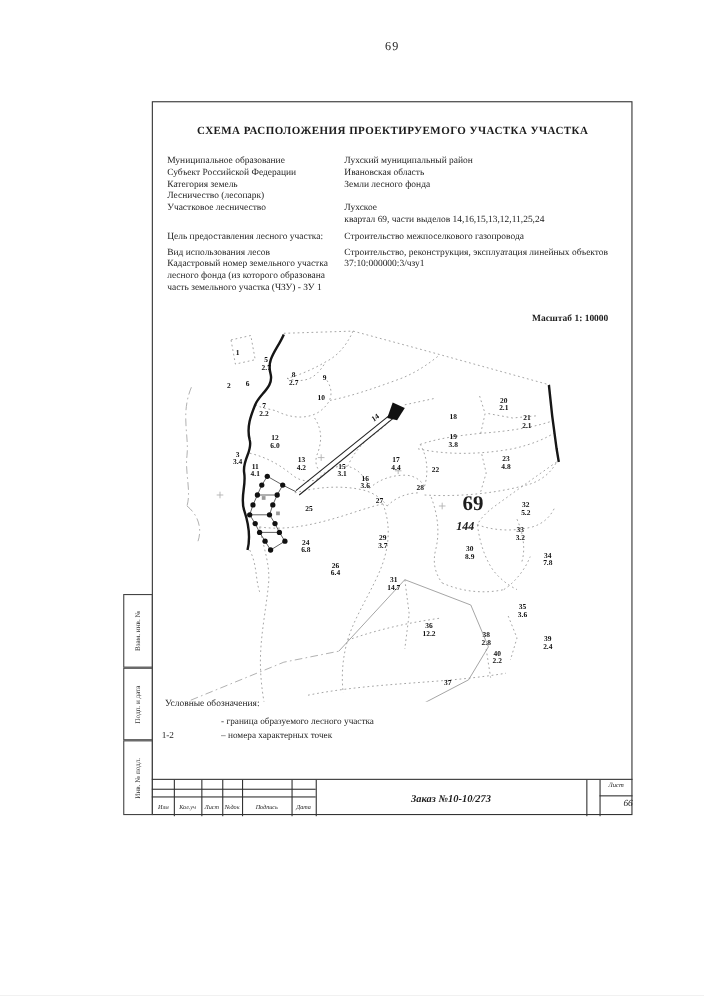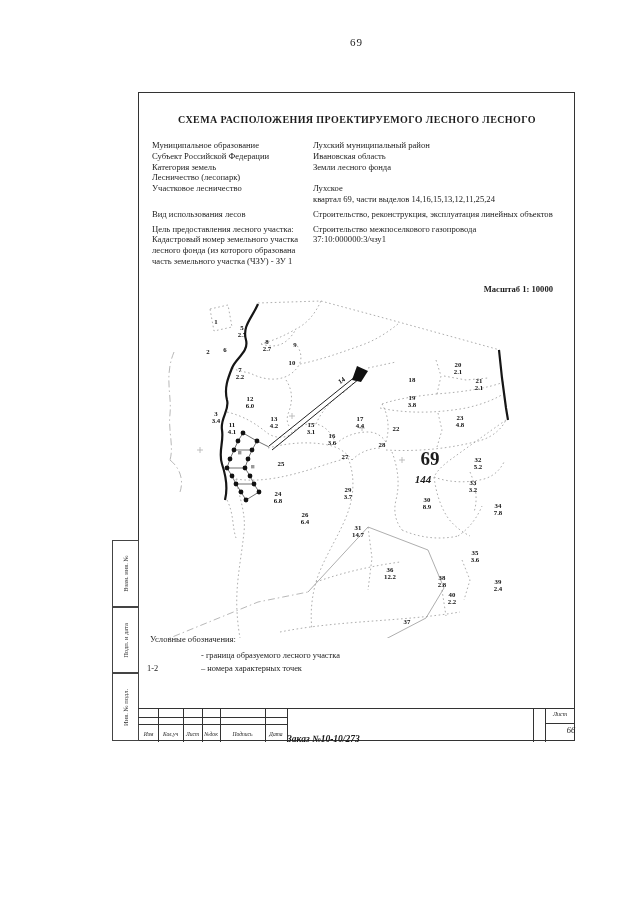--- a/index.html
+++ b/index.html
@@ -36,21 +36,21 @@
   .legend-item{left:147px;font-size:8.4px;display:flex;align-items:center;}
   .legend-sym{width:31px;flex:none;}
   .legend-line{width:29px;height:2.6px;background:#111;}
   .legend-text{margin-left:23px;}
   
   .tblock{left:138px;top:708px;width:437px;height:33px;border-top:1.1px solid #333;box-sizing:border-box;}
   .vline{position:absolute;top:0;width:1px;height:33px;background:#333;}
   .hline{position:absolute;height:1px;background:#333;}
   .tb-col{position:absolute;top:16px;height:17px;text-align:center;font-size:5.6px;
           font-style:italic;display:flex;align-items:center;justify-content:center;}
-  .order{left:149px;top:25px;width:246px;font-size:9.5px;font-style:italic;font-weight:bold;}
+  .order{left:149px;top:13px;width:246px;text-align:center;font-size:9.5px;font-style:italic;font-weight:bold;}
   .sheet-hd{left:407px;top:2px;width:30px;text-align:center;font-size:6px;font-style:italic;}
   .sheet-no{left:407px;top:16px;width:52px;text-align:center;font-size:8.5px;font-style:italic;}
 </style>
 </head>
 <body>
 
 <div class="sheet">
 
   <div class="abs pagenum">69</div>
 
@@ -59,21 +59,21 @@
   <div class="abs sidebox" style="top:540px;height:67px;">
     <span>Взам. инв. №</span>
     </div>
   <div class="abs sidebox" style="top:607px;height:66px;">
     <span>Подп. и дата</span>
     </div>
   <div class="abs sidebox" style="top:673px;height:68px;">
     <span>Инв. № подл.</span>
     </div>
 
-  <div class="abs doc-title">СХЕМА РАСПОЛОЖЕНИЯ ПРОЕКТИРУЕМОГО ЛЕСНОГО ЛЕСНОГО</div>
+  <div class="abs doc-title">СХЕМА РАСПОЛОЖЕНИЯ ПРОЕКТИРУЕМОГО УЧАСТКА УЧАСТКА</div>
 
   <div class="abs info">
 
       <div class="info-row">
         <div class="info-label">Муниципальное образование</div>
         <div class="info-value">Лухский муниципальный район</div>
       </div>
 
       <div class="info-row">
         <div class="info-label">Субъект Российской Федерации</div>
@@ -89,27 +89,27 @@
         <div class="info-label">Лесничество (лесопарк)</div>
       </div>
 
       <div class="info-row">
         <div class="info-label">Участковое лесничество</div>
         <div class="info-value">Лухское
 квартал 69,  части выделов 14,16,15,13,12,11,25,24</div>
       </div>
 
       <div class="info-row gap">
+        <div class="info-label">Цель предоставления лесного участка:</div>
+        <div class="info-value">Строительство межпоселкового газопровода</div>
+      </div>
+
+      <div class="info-row gap">
         <div class="info-label">Вид использования лесов</div>
         <div class="info-value">Строительство, реконструкция, эксплуатация линейных объектов</div>
-      </div>
-
-      <div class="info-row gap">
-        <div class="info-label">Цель предоставления лесного участка:</div>
-        <div class="info-value">Строительство межпоселкового газопровода</div>
       </div>
 
       <div class="info-row">
         <div class="info-label">Кадастровый номер земельного участка лесного фонда (из которого образована часть земельного участка (ЧЗУ) - ЗУ 1</div>
         <div class="info-value">37:10:000000:3/чзу1</div>
       </div>
     </div>
 
   <div class="abs scale">Масштаб 1: 10000</div>
 

